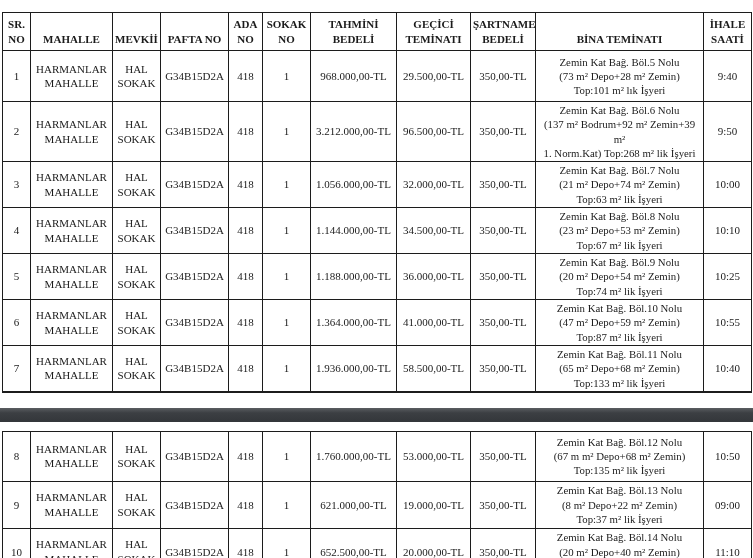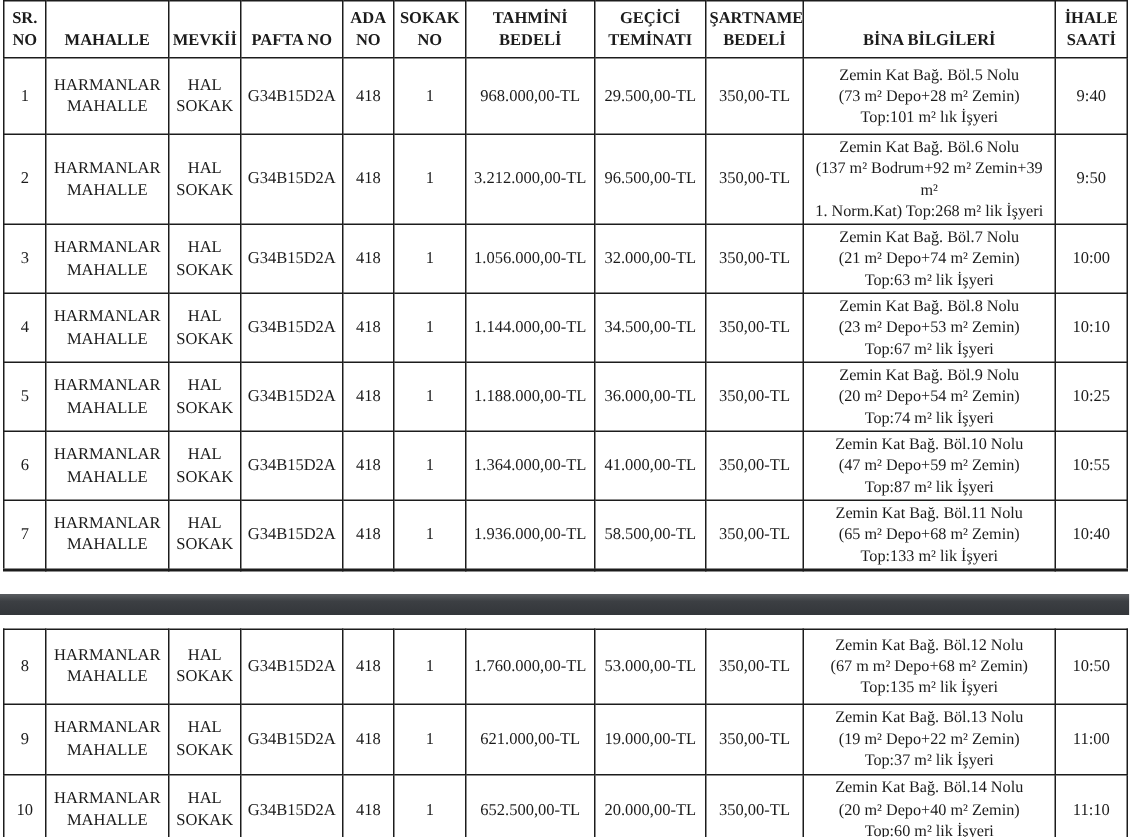--- a/index.html
+++ b/index.html
@@ -40,21 +40,21 @@
     height: 33px;
   }
   table.tender td {
     font-size: 11px;
     line-height: 1.3;
   }
   table.tender td.col-bina {
     font-size: 10.8px;
     line-height: 1.32;
   }
-  #table-page1 { margin-top: 0; border-bottom: 2px solid #1c1c1c; border-radius: 20px; }
+  #table-page1 { margin-top: 12px; border-bottom: 2px solid #1c1c1c; border-radius: 20px; }
   #table-page1 tbody tr { height: 46px; }
   #table-page1 tbody tr:first-child { height: 51px; }
   #table-page2 { margin-top: 9px; }
   #table-page2 tbody tr { height: 47px; }
   #table-page2 tbody tr:first-child { height: 50px; }
   .separator-band {
     width: 753px;
     height: 14px;
     margin-top: 15px;
     background: linear-gradient(to bottom, #5a5d61 0%, #3c3f43 35%, #33363a 100%);
@@ -101,21 +101,21 @@
         <th>ADA
 NO</th>
         <th>SOKAK
 NO</th>
         <th>TAHMİNİ
 BEDELİ</th>
         <th>GEÇİCİ
 TEMİNATI</th>
         <th>ŞARTNAME
 BEDELİ</th>
-        <th>BİNA BİLGİLERİ</th>
+        <th>BİNA TEMİNATI</th>
         <th>İHALE
 SAATİ</th>
       </tr>
     </thead>
     <tbody id="tbody1">
         <tr>
           <td class="col-sr">1</td>
           <td class="col-mahalle">HARMANLAR
 MAHALLE</td>
           <td class="col-mevkii">HAL
@@ -276,23 +276,23 @@
 MAHALLE</td>
           <td class="col-mevkii">HAL
 SOKAK</td>
           <td class="col-pafta">G34B15D2A</td>
           <td class="col-ada">418</td>
           <td class="col-parsel">1</td>
           <td class="col-tahmini">621.000,00-TL</td>
           <td class="col-gecici">19.000,00-TL</td>
           <td class="col-sartname">350,00-TL</td>
           <td class="col-bina">Zemin Kat Bağ. Böl.13 Nolu
-(19 m² Depo+22 m² Zemin)
+(8 m² Depo+22 m² Zemin)
 Top:37 m² lik İşyeri</td>
-          <td class="col-saat">11:00</td>
+          <td class="col-saat">09:00</td>
         </tr>
         <tr>
           <td class="col-sr">10</td>
           <td class="col-mahalle">HARMANLAR
 MAHALLE</td>
           <td class="col-mevkii">HAL
 SOKAK</td>
           <td class="col-pafta">G34B15D2A</td>
           <td class="col-ada">418</td>
           <td class="col-parsel">1</td>

